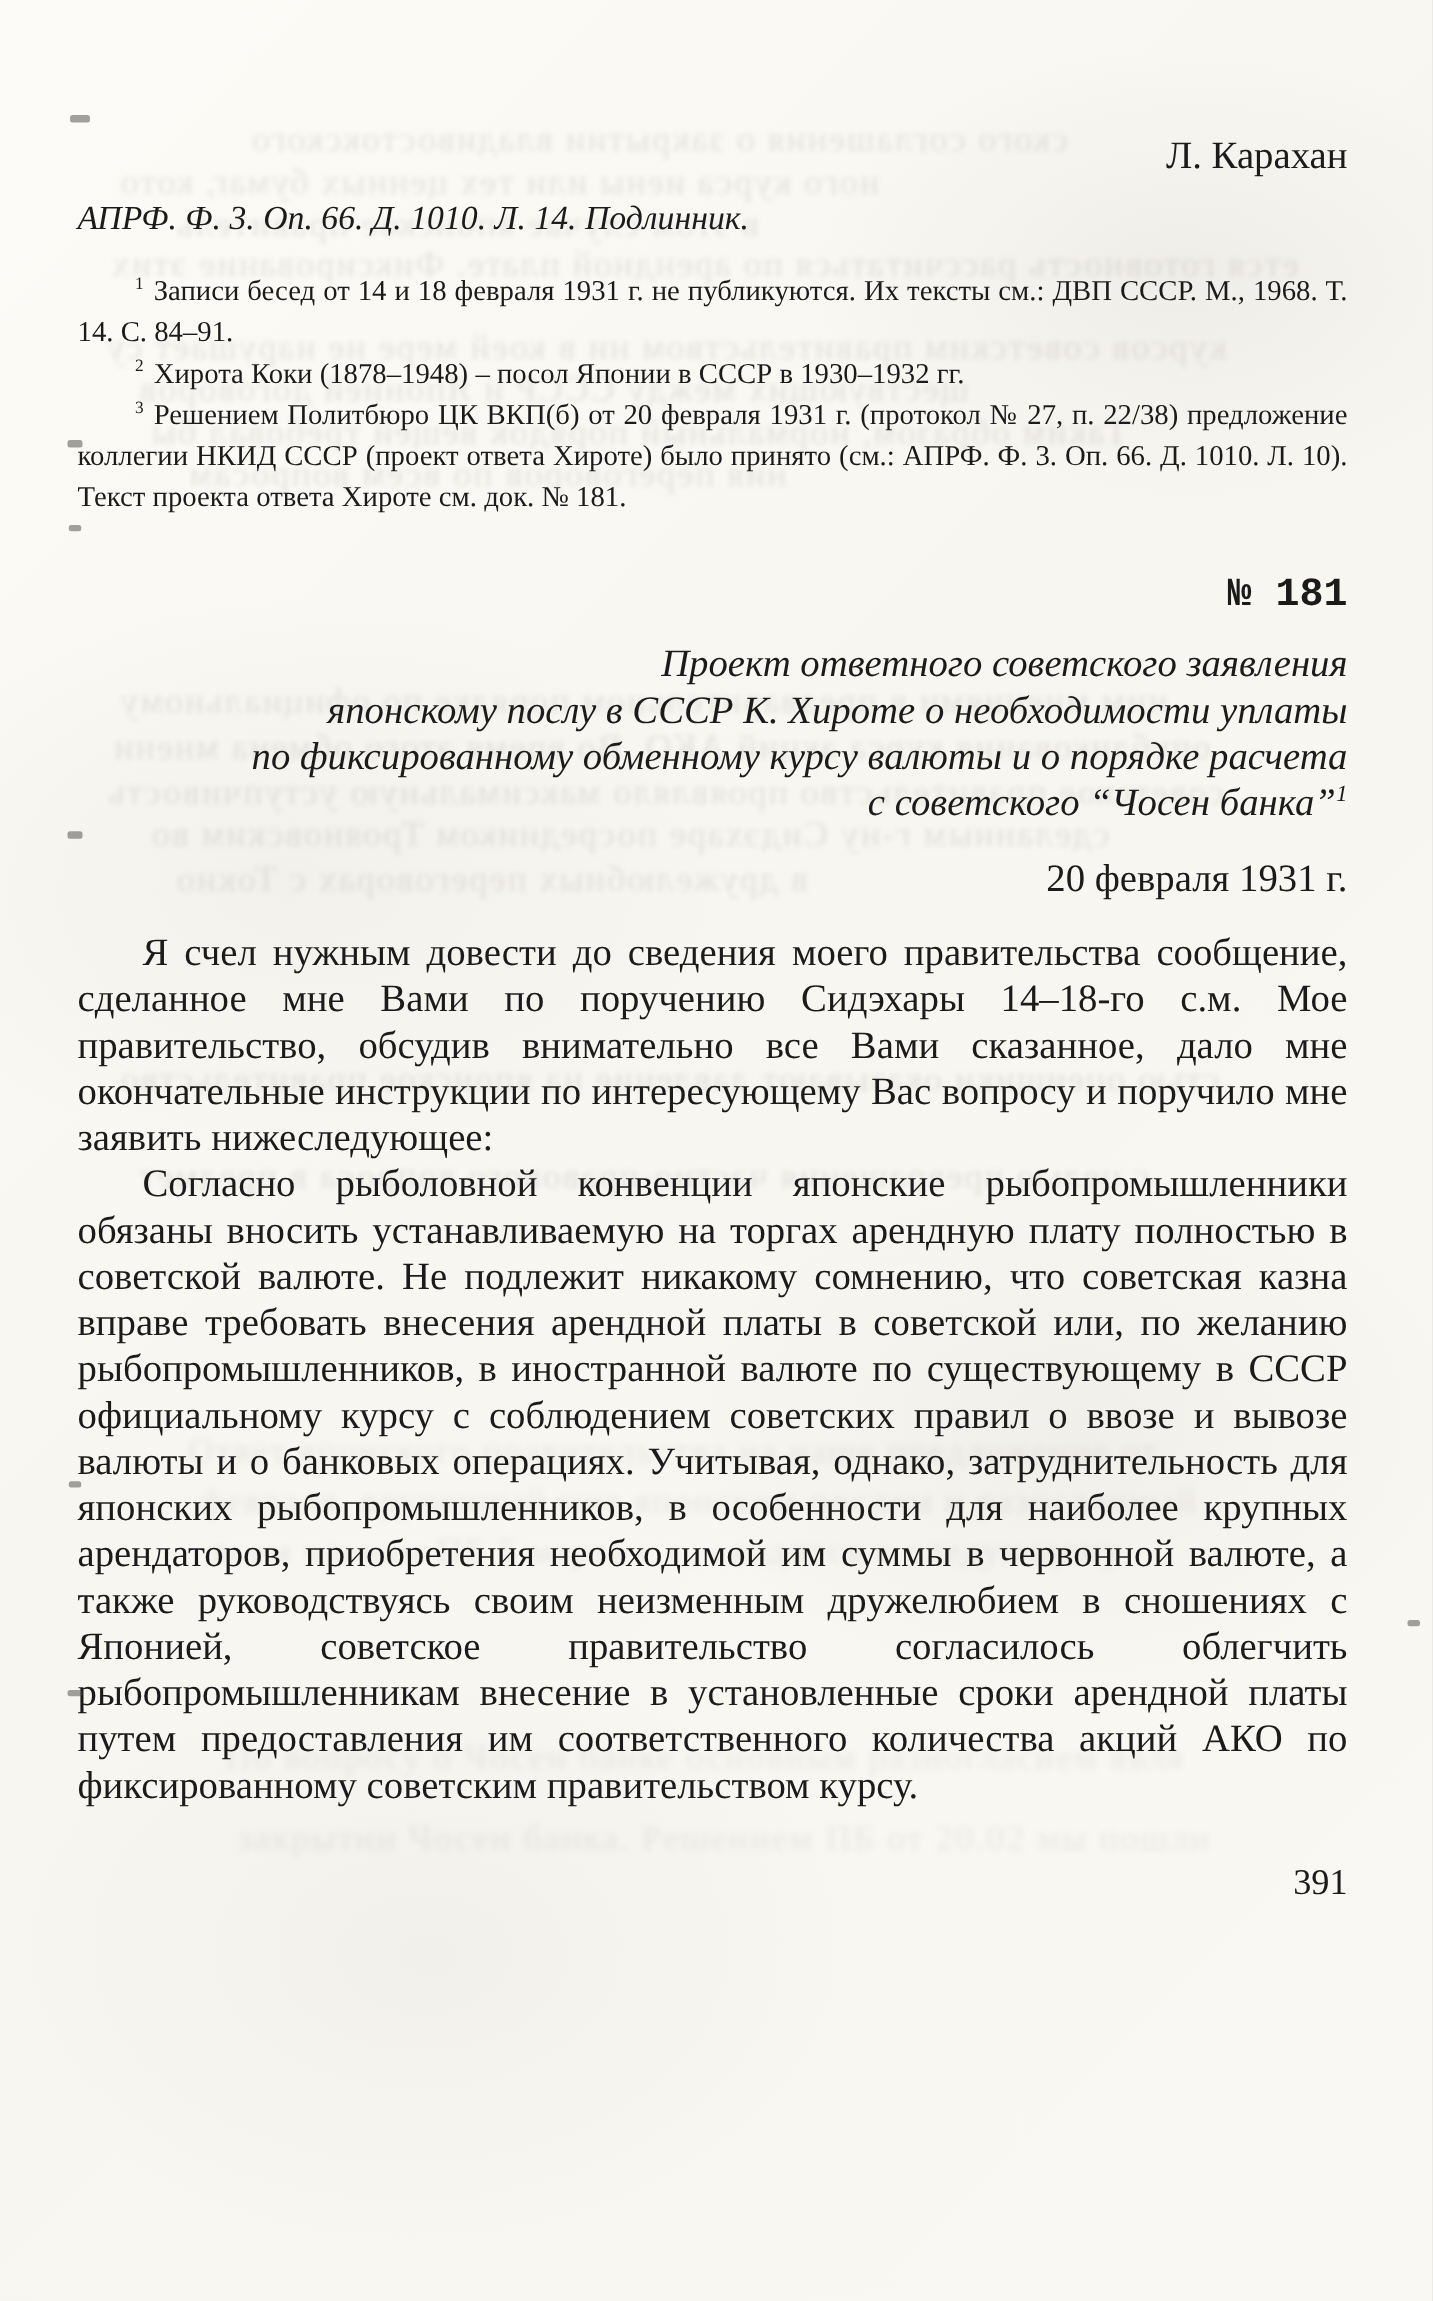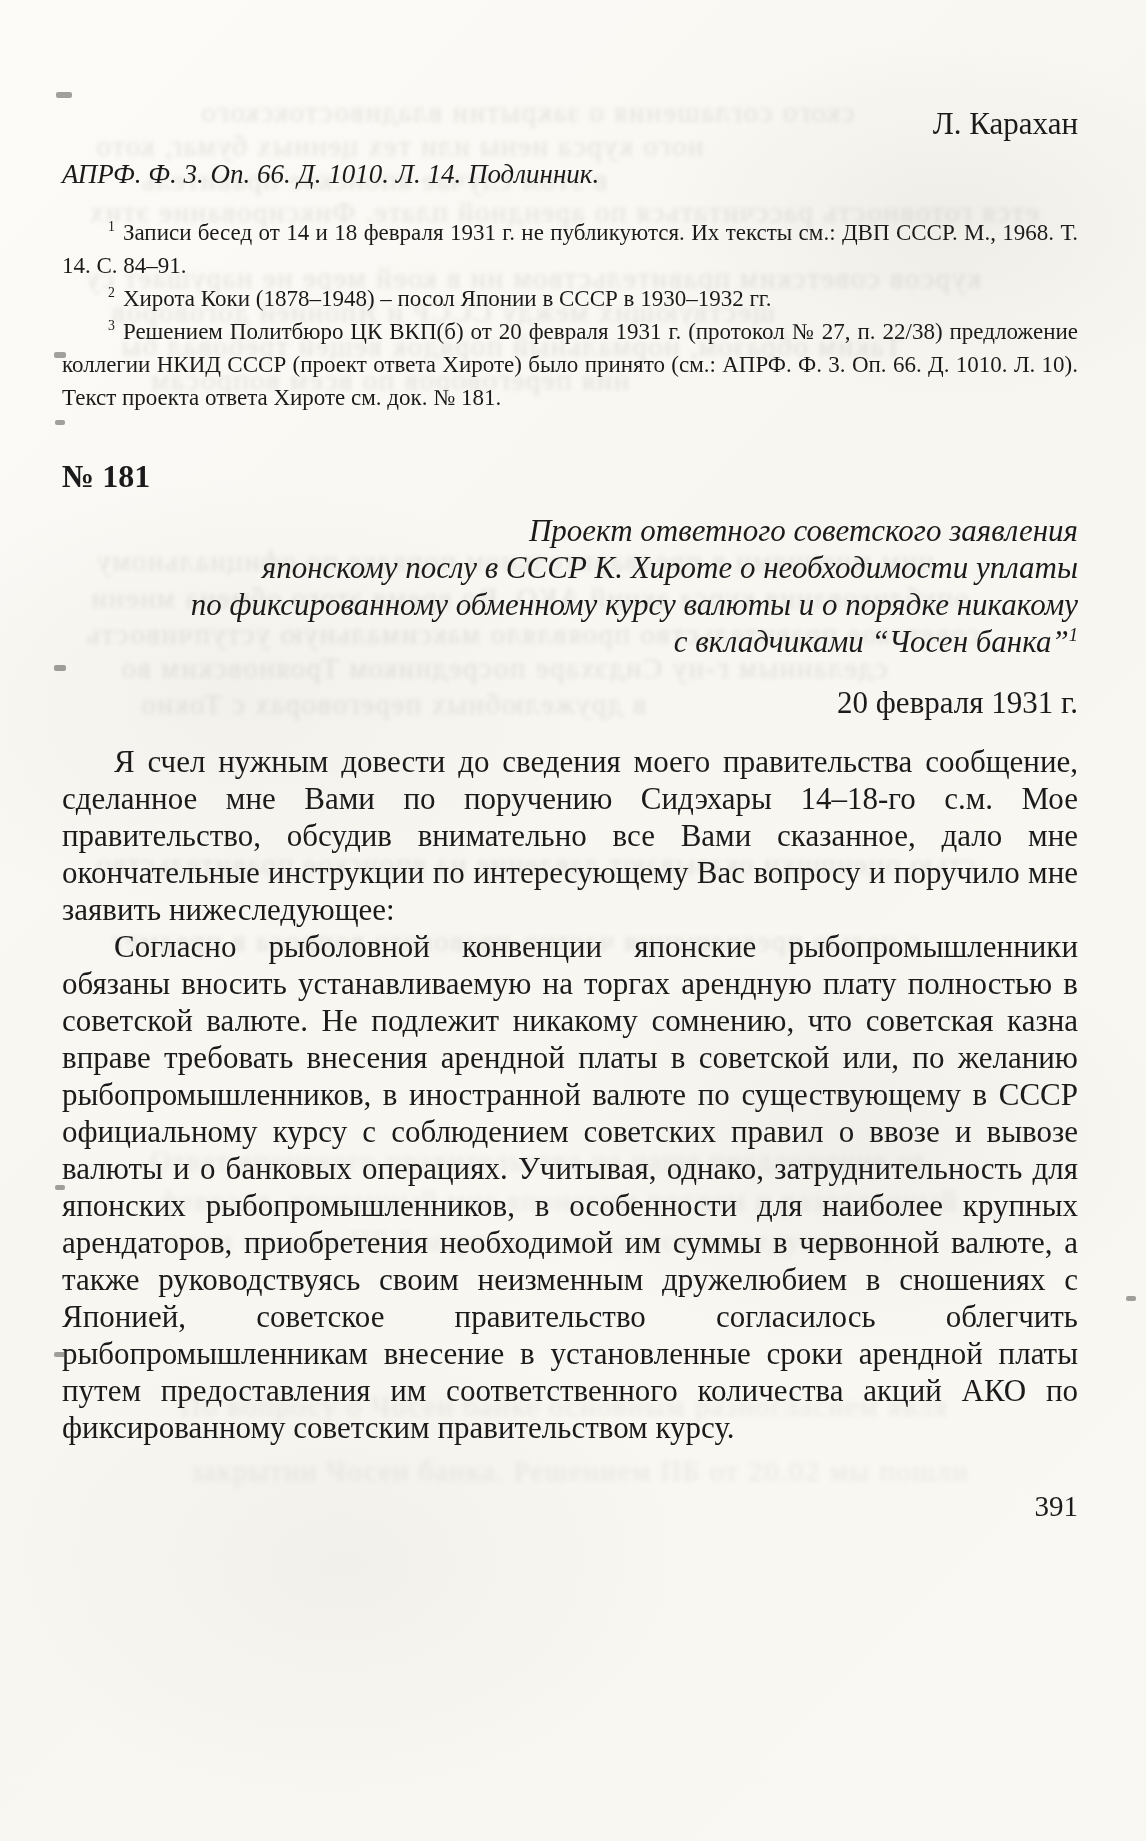--- a/index.html
+++ b/index.html
@@ -29,21 +29,21 @@
   .mark{position:absolute;background:#4a4844;border-radius:2px;filter:blur(.6px);opacity:.5;z-index:3;}
   
   .content{position:relative;z-index:2;padding:78px 68px 0 62px;}
   sup{font-size:.6em;line-height:0;vertical-align:super;}
   .intro{margin:0;font-size:31px;line-height:36px;text-indent:52px;text-align:justify;}
   .signature{margin-top:28px;font-size:31px;line-height:36px;text-align:right;}
   .archive{margin-top:14px;font-size:27px;line-height:36px;font-style:italic;}
   .footnotes{margin-top:24px;font-size:23px;line-height:33px;text-align:justify;font-family:Liberation Serif, serif;}
   .footnotes p{margin:0;text-indent:46px;}
   .footnotes sup{margin-right:8px;}
-  .doc-number{margin:42px 0 0 0;font-size:32px;line-height:40px;font-weight:bold;text-align:left;}
+  .doc-number{margin:42px 0 0 0;font-size:32px;line-height:40px;font-weight:bold;text-align:right;font-family:Liberation Mono, monospace;}
   .doc-title{margin-top:16px;font-size:31px;line-height:37px;font-style:italic;text-align:right;}
   .doc-date{margin-top:24px;font-size:31px;line-height:37px;text-align:right;}
   .body-text{margin-top:22px;font-size:31px;line-height:37px;text-align:justify;}
   .body-text p{margin:0;text-indent:52px;}
   .page-number{margin-top:42px;font-size:29px;line-height:36px;text-align:right;}
 </style>
 </head>
 <body>
 
 <div class="page">
@@ -90,22 +90,22 @@
       <p><sup>1</sup><span>Записи бесед от 14 и 18 февраля 1931 г. не публикуются. Их тексты см.: ДВП СССР. М., 1968. Т. 14. С. 84–91.</span></p>
       <p><sup>2</sup><span>Хирота Коки (1878–1948) – посол Японии в СССР в 1930–1932 гг.</span></p>
       <p><sup>3</sup><span>Решением Политбюро ЦК ВКП(б) от 20 февраля 1931 г. (протокол № 27, п. 22/38) предложение коллегии НКИД СССР (проект ответа Хироте) было принято (см.: АПРФ. Ф. 3. Оп. 66. Д. 1010. Л. 10). Текст проекта ответа Хироте см. док. № 181.</span></p>
     </div>
 
     <h2 class="doc-number">№ 181</h2>
 
     <div class="doc-title">
       <div>Проект ответного советского заявления</div>
       <div>японскому послу в СССР К. Хироте о необходимости уплаты</div>
-      <div>по фиксированному обменному курсу валюты и о порядке никакому</div>
-      <div><span>с вкладчиками “Чосен банка”</span><sup>1</sup></div>
+      <div>по фиксированному обменному курсу валюты и о порядке расчета</div>
+      <div><span>с советского “Чосен банка”</span><sup>1</sup></div>
     </div>
 
     <div class="doc-date">20 февраля 1931 г.</div>
 
     <div class="body-text">
       <p>Я счел нужным довести до сведения моего правительства сообщение, сделанное мне Вами по поручению Сидэхары 14–18-го с.м. Мое правительство, обсудив внимательно все Вами сказанное, дало мне окончательные инструкции по интересующему Вас вопросу и поручило мне заявить нижеследующее:</p>
       <p>Согласно рыболовной конвенции японские рыбопромышленники обязаны вносить устанавливаемую на торгах арендную плату полностью в советской валюте. Не подлежит никакому сомнению, что советская казна вправе требовать внесения арендной платы в советской или, по желанию рыбопромышленников, в иностранной валюте по существующему в СССР официальному курсу с соблюдением советских правил о ввозе и вывозе валюты и о банковых операциях. Учитывая, однако, затруднительность для японских рыбопромышленников, в особенности для наиболее крупных арендаторов, приобретения необходимой им суммы в червонной валюте, а также руководствуясь своим неизменным дружелюбием в сношениях с Японией, советское правительство согласилось облегчить рыбопромышленникам внесение в установленные сроки арендной платы путем предоставления им соответственного количества акций АКО по фиксированному советским правительством курсу.</p>
     </div>
 
     <div class="page-number">391</div>

